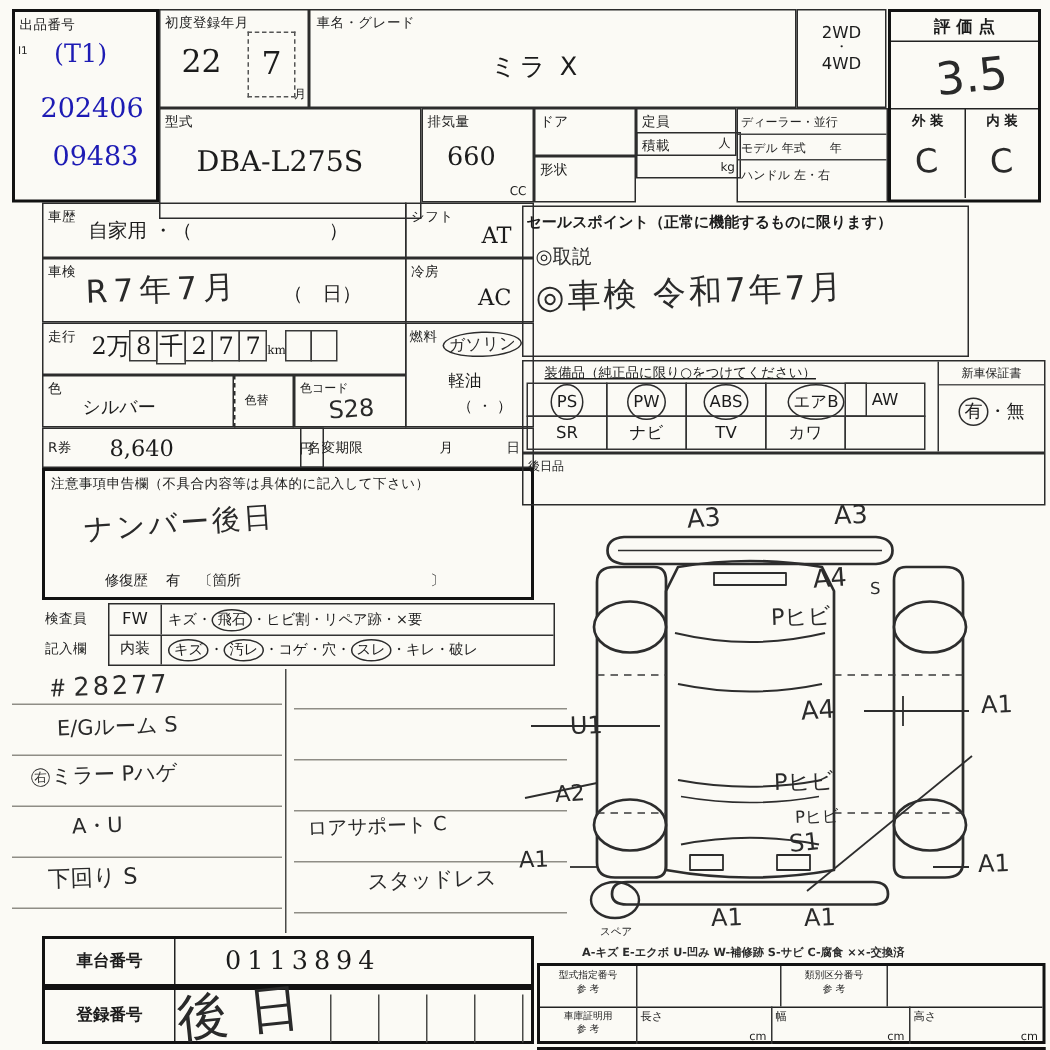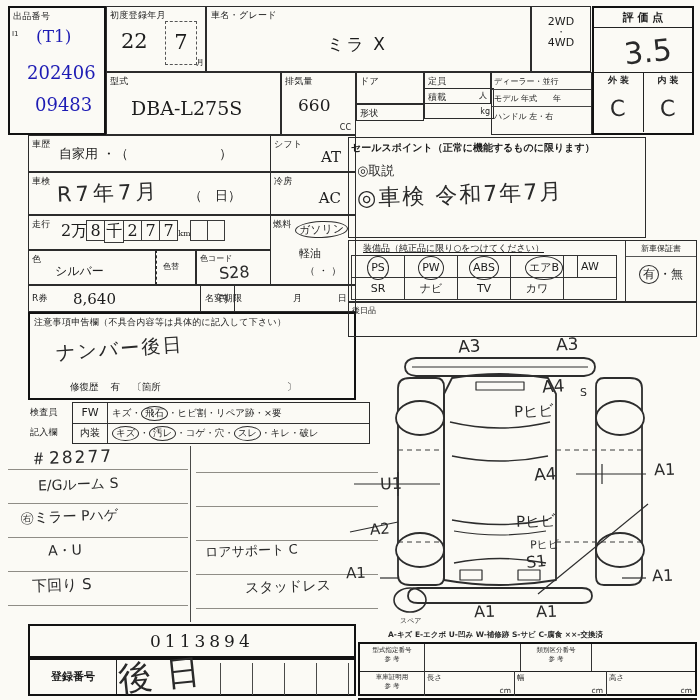--- a/index.html
+++ b/index.html
@@ -59,39 +59,39 @@
     <div style="border-bottom:1.4px solid #222;text-align:center;font-size:11px;font-weight:bold;padding:2px 0;">評 価 点</div>
     <div class="hw r6" style="position:absolute;left:30px;top:26px;font-size:30px;">3.5</div>
     <div style="position:absolute;left:0;top:64px;width:100%;border-top:1.4px solid #222;"></div>
     <div style="position:absolute;left:0;top:64px;width:49px;height:16px;text-align:center;font-size:9px;font-weight:bold;border-right:1.2px solid #222;padding-top:2px;">外 装</div>
     <div style="position:absolute;left:50px;top:64px;width:48px;height:16px;text-align:center;font-size:9px;font-weight:bold;padding-top:2px;">内 装</div>
     <div style="position:absolute;left:0;top:82px;width:49px;height:42px;border-right:1.2px solid #222;"></div>
     <div class="hw r4" style="position:absolute;left:16px;top:88px;font-size:22px;">C</div>
     <div class="hw r4" style="position:absolute;left:66px;top:88px;font-size:22px;">C</div>
   </div>
 
-  <div class="cell" style="left:106px;top:72px;width:175px;height:63px;">
+  <div class="cell" style="left:106px;top:72px;width:175px;height:74px;">
     <div class="lbl" style="position:absolute;left:3px;top:2px;">型式</div>
     <div class="serif" style="position:absolute;left:24px;top:24px;font-size:19px;">DBA-L275S</div>
   </div>
 
   <div class="cell" style="left:281px;top:72px;width:75px;height:63px;">
     <div class="lbl" style="position:absolute;left:3px;top:2px;">排気量</div>
     <div class="serif" style="position:absolute;left:16px;top:22px;font-size:17px;">660</div>
     <div class="lbl8" style="position:absolute;right:4px;bottom:2px;">CC</div>
   </div>
 
   <div class="cell" style="left:356px;top:72px;width:68px;height:32px;">
     <div class="lbl" style="position:absolute;left:3px;top:2px;">ドア</div>
   </div>
   <div class="cell" style="left:424px;top:72px;width:67px;height:32px;">
     <div class="lbl" style="position:absolute;left:3px;top:2px;">定員</div>
     <div class="lbl8" style="position:absolute;right:3px;bottom:2px;">人</div>
   </div>
-  <div class="cell" style="left:356px;top:104px;width:68px;height:17px;">
+  <div class="cell" style="left:356px;top:104px;width:68px;height:31px;">
     <div class="lbl" style="position:absolute;left:3px;top:2px;">形状</div>
   </div>
   <div class="cell" style="left:424px;top:88px;width:70px;height:31px;padding-left:38px;">
     <div class="lbl" style="position:absolute;left:3px;top:2px;">積載</div>
     <div class="lbl8" style="position:absolute;right:3px;bottom:2px;">kg</div>
   </div>
   <div class="cell" style="left:491px;top:72px;width:101px;height:63px;">
     <div class="lbl8" style="border-bottom:1px solid #444;padding:3px 2px 2px;">ディーラー・並行</div>
     <div class="lbl8" style="border-bottom:1px solid #444;padding:3px 2px 2px;">モデル 年式　　年</div>
     <div class="lbl8" style="padding:4px 2px 0;">ハンドル 左・右</div>
@@ -134,21 +134,21 @@
     <div style="position:absolute;left:26px;top:12px;font-size:12px;">シルバー</div>
   </div>
   <div class="cell" style="left:156px;top:250px;width:40px;height:35px;border-left-style:dashed;">
     <div class="lbl8" style="position:absolute;left:6px;top:10px;">色替</div>
   </div>
   <div class="cell" style="left:196px;top:250px;width:75px;height:35px;">
     <div class="lbl8" style="position:absolute;left:3px;top:2px;">色コード</div>
     <div class="hw r4" style="position:absolute;left:22px;top:12px;font-size:16px;">S28</div>
   </div>
 
-  <div class="cell" style="left:28px;top:285px;width:207px;height:27px;">
+  <div class="cell" style="left:28px;top:285px;width:188px;height:27px;">
     <div class="lbl" style="position:absolute;left:3px;top:6px;">R券</div>
     <div class="serif" style="position:absolute;left:44px;top:4px;font-size:15px;">8,640</div>
     <div class="lbl" style="position:absolute;right:6px;top:7px;">円</div>
   </div>
   <div class="cell" style="left:200px;top:285px;width:156px;height:27px;">
     <div class="lbl" style="position:absolute;left:4px;top:6px;">名変期限</div>
     <div class="lbl" style="position:absolute;left:92px;top:6px;">月</div>
     <div class="lbl" style="position:absolute;right:8px;top:6px;">日</div>
   </div>
 
@@ -288,20 +288,21 @@
     <span class="mark r4" style="left:30px;top:188px;font-size:15px;">A2</span>
     <span class="mark r2" style="left:6px;top:232px;font-size:15px;">A1</span>
     <span class="mark" style="left:60px;top:284px;font-size:7px;">スペア</span>
     <span class="mark r2" style="left:314px;top:128px;font-size:16px;">A1</span>
     <span class="mark r2" style="left:312px;top:234px;font-size:16px;">A1</span>
     <span class="mark r2" style="left:134px;top:270px;font-size:16px;">A1</span>
     <span class="mark r2" style="left:196px;top:270px;font-size:16px;">A1</span>
   </div>
 
   <div class="cell thick" style="left:28px;top:624px;width:328px;height:34px;">
+    <div style="position:absolute;left:0;top:0;width:86px;height:100%;border-right:1.6px solid #222;font-size:11px;font-weight:bold;line-height:30px;text-align:center;">車台番号</div>
     <div class="serif" style="position:absolute;left:120px;top:5px;font-size:17px;letter-spacing:4px;">0113894</div>
   </div>
   <div class="cell thick" style="left:28px;top:658px;width:328px;height:38px;">
     <div style="position:absolute;left:0;top:0;width:86px;height:100%;border-right:1.6px solid #222;font-size:11px;font-weight:bold;line-height:34px;text-align:center;">登録番号</div>
     <div class="vdiv" style="left:190px;top:3px;height:32px;"></div>
     <div class="vdiv" style="left:222px;top:3px;height:32px;"></div>
     <div class="vdiv" style="left:254px;top:3px;height:32px;"></div>
     <div class="vdiv" style="left:286px;top:3px;height:32px;"></div>
     <div class="vdiv" style="left:318px;top:3px;height:32px;"></div>
   </div>

